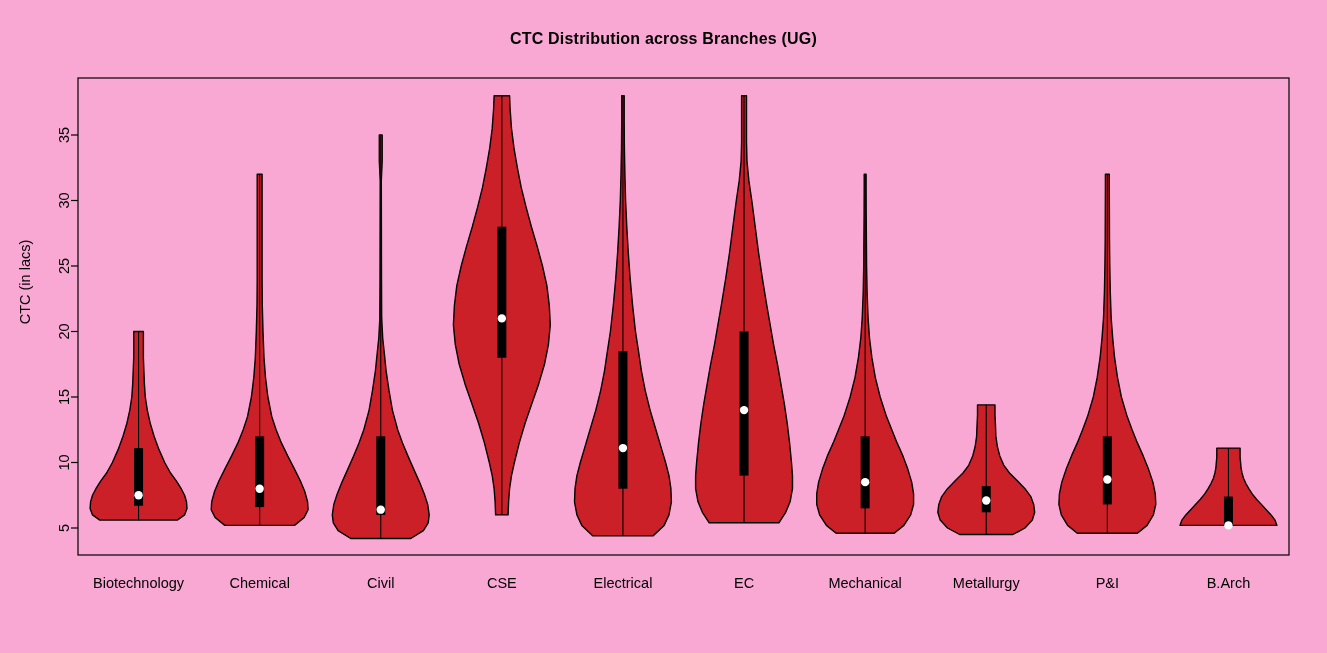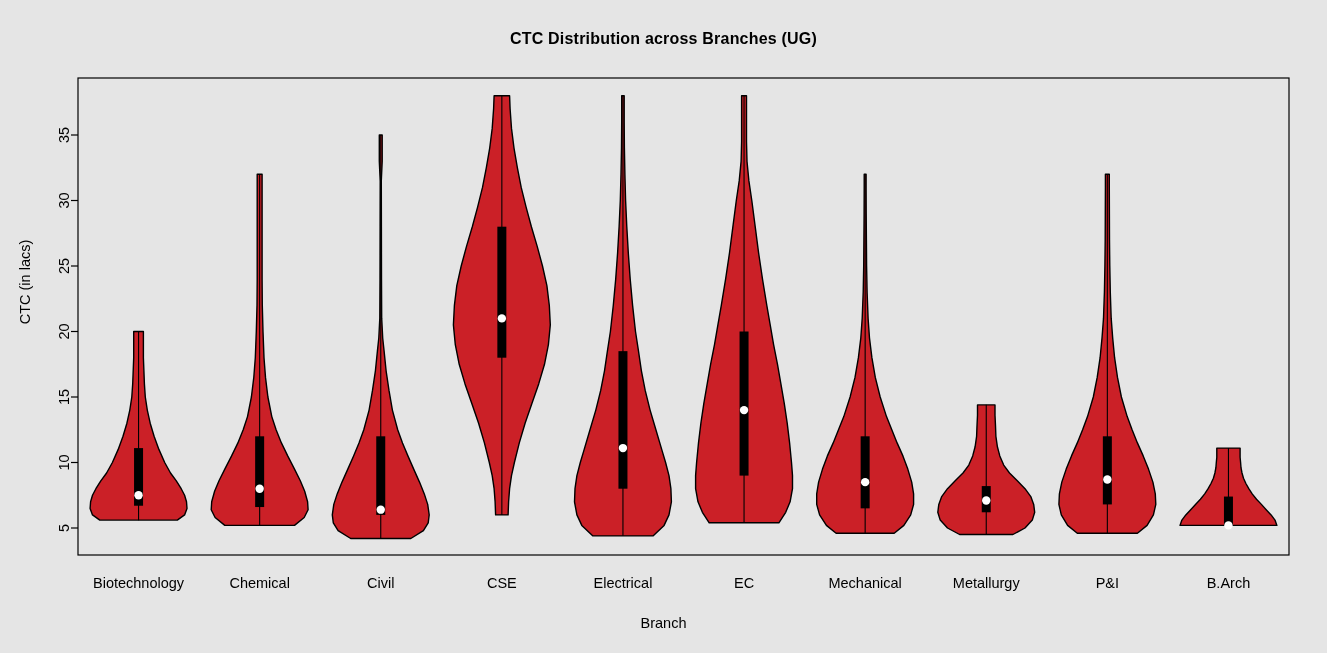--- a/index.html
+++ b/index.html
@@ -1,17 +1,17 @@
 <!DOCTYPE html>
 <html><head>
 <meta charset="utf-8">
 <style>
   html,body{margin:0;padding:0;background:#ffffff;}
   body{width:1327px;height:653px;font-family:"Liberation Sans",sans-serif;overflow:hidden;}
-  #root{position:relative;width:1327px;height:653px;background:#e5e5e5;}
+  #root{position:relative;width:1327px;height:653px;background:#f9a8d4;}
   #plot-title{
     position:absolute;left:0;top:30px;width:1327px;text-align:center;
     font-size:16px;font-weight:bold;color:#000;letter-spacing:0.2px;
   }
   #ylab{
     position:absolute;left:-55px;top:274px;width:160px;text-align:center;
     font-size:14.5px;color:#000;transform:rotate(-90deg);transform-origin:center center;
   }
   #xlab{
     position:absolute;left:0;top:615px;width:1327px;text-align:center;
@@ -22,21 +22,20 @@
   .cat-label{font-family:"Liberation Sans",sans-serif;font-size:14.5px;fill:#000;}
   .violin-shape{stroke:#000000;stroke-width:1.4;}
 </style>
 </head>
 <body>
 
 <div id="root">
 
   <div id="plot-title">CTC Distribution across Branches (UG)</div>
   <div id="ylab">CTC (in lacs)</div>
-  <div id="xlab">Branch</div>
 
   <svg id="canvas" width="1327" height="653">
     <g id="violins-group">
         <g>
           <polygon points="177.3,520.1 184.6,514.9 187.0,508.4 186.5,501.8 184.6,495.3 181.2,488.7 176.3,480.8 170.5,473.0 164.7,462.5 158.9,449.4 154.1,436.3 150.2,423.2 147.3,410.1 145.3,397.0 144.4,383.9 143.9,370.8 143.4,357.7 143.4,344.6 143.4,331.5 133.7,331.5 133.7,344.6 133.7,357.7 133.2,370.8 132.7,383.9 131.8,397.0 129.8,410.1 126.9,423.2 123.0,436.3 118.2,449.4 112.4,462.5 106.6,473.0 100.8,480.8 95.9,488.7 92.5,495.3 90.6,501.8 90.1,508.4 92.5,514.9 99.8,520.1" fill="#CB2027" stroke="#000000" stroke-width="1.4" stroke-linejoin="round" class="violin-shape"></polygon>
           <line x1="138.55" x2="138.55" y1="520.14" y2="331.5" stroke="#000000" stroke-width="1.1"></line>
           <rect x="134.05" y="448.09000000000003" width="9" height="57.639999999999986" fill="#000000"></rect>
           <circle cx="138.55" cy="495.25" r="4.2" fill="#FFFFFF"></circle>
         </g>
         <g>

